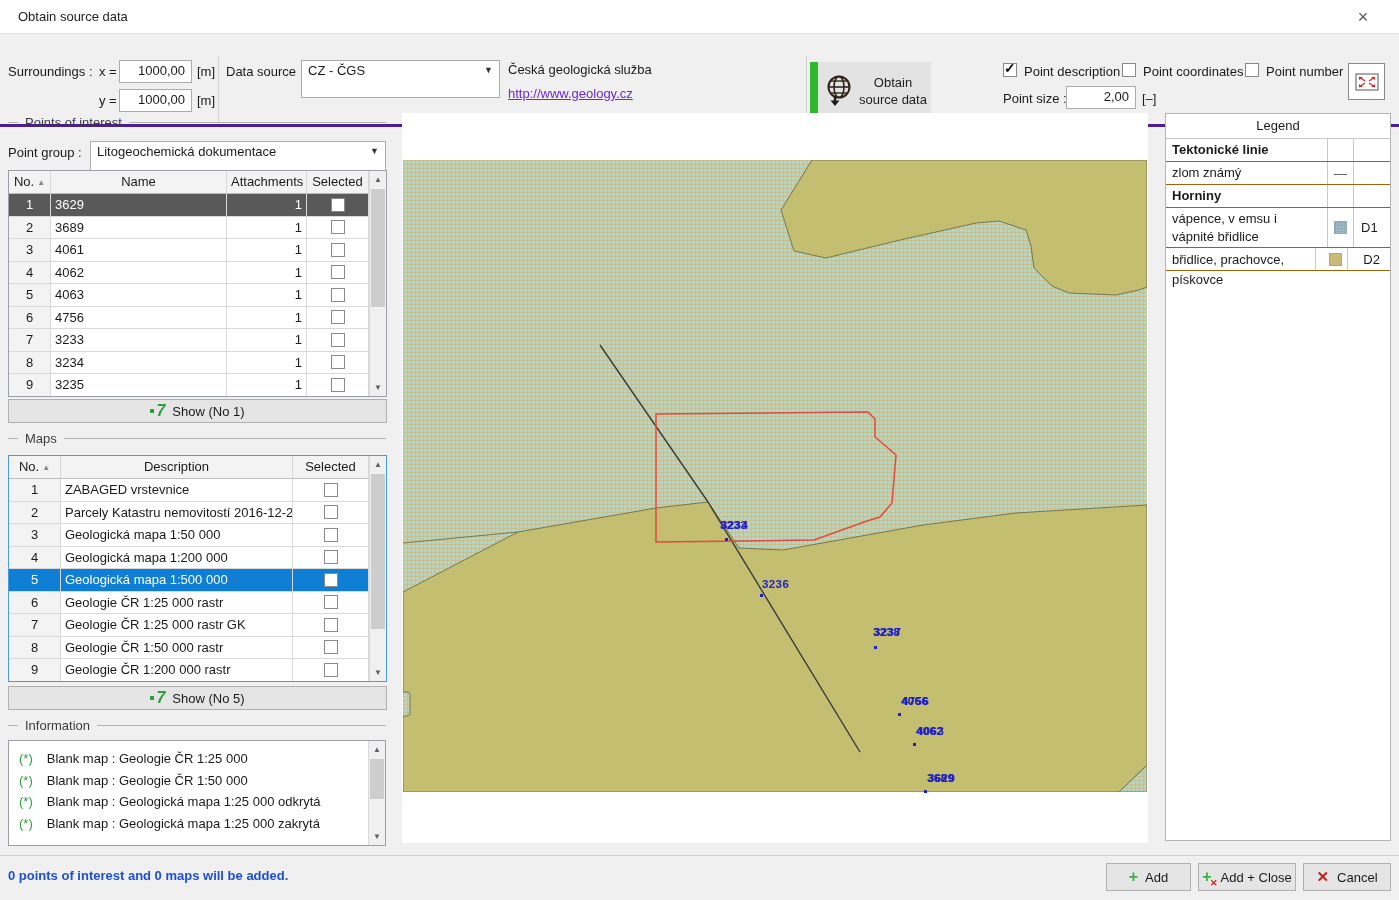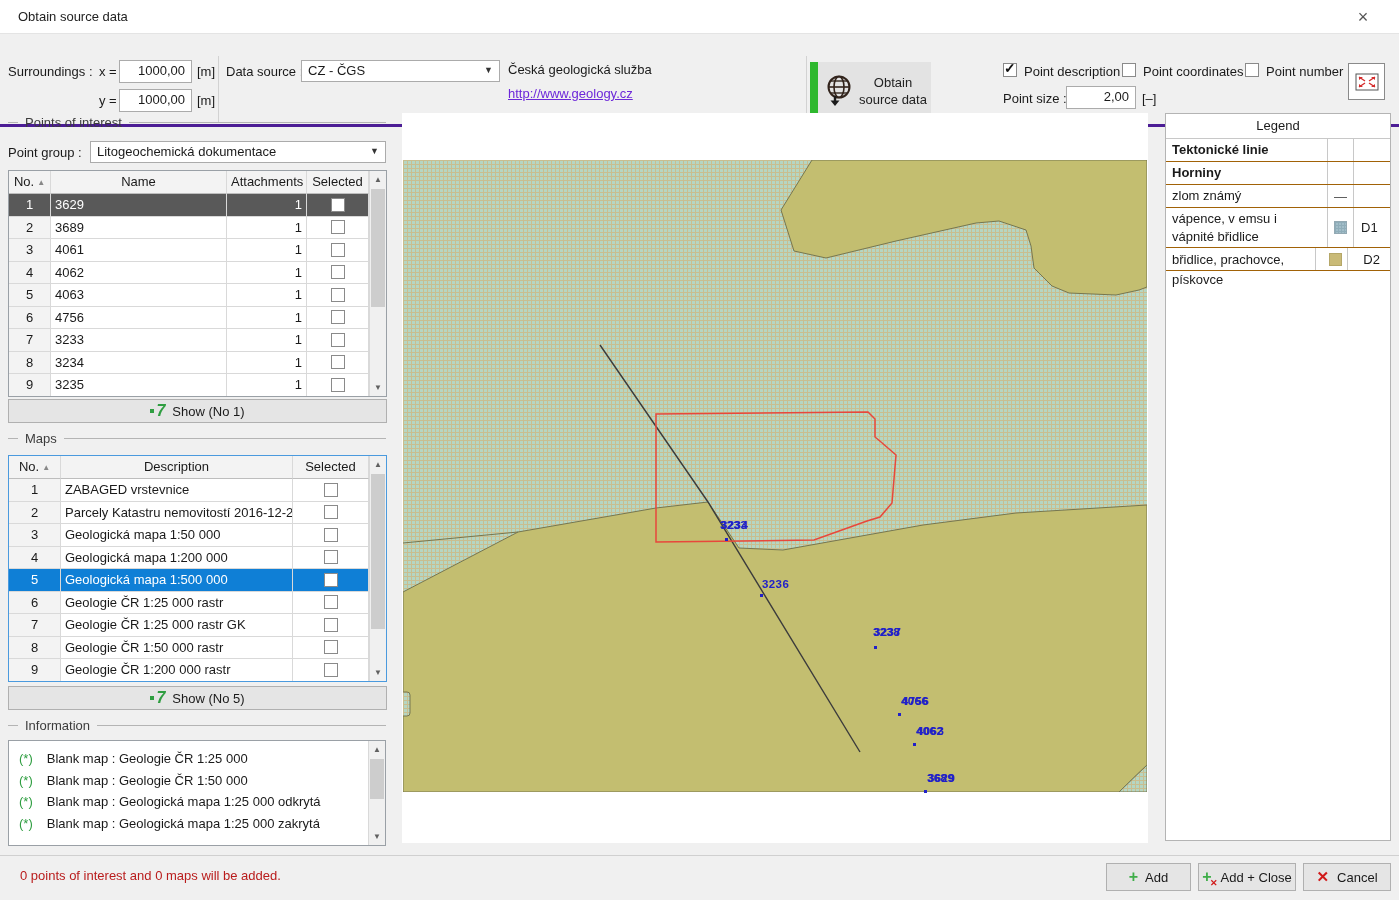--- a/index.html
+++ b/index.html
@@ -9,21 +9,21 @@
   
   #titlebar { position: absolute; left:0; top:0; width:100%; height:34px; background:#ffffff; border-bottom:1px solid #e4e4e4; }
   #titlebar .title { position:absolute; left:18px; top:9px; color:#222; }
   #close-btn { position:absolute; right:24px; top:6px; width:24px; height:22px; text-align:center; font-size:18px; color:#555; cursor:pointer; line-height:22px;}
 
   
   #toolbar { position:absolute; left:0; top:52px; width:100%; height:75px; background:#f0f0f0; border-bottom:3px solid #4c1d95; }
   .lbl { position:absolute; color:#1a1a1a; white-space:nowrap; }
   .input { position:absolute; background:#fff; border:1px solid #ababab; text-align:right; padding:2px 6px 0 4px; height:23px; }
   .vsep { position:absolute; width:1px; background:#d2d2d2; }
-  .select { position:absolute; background:#fff; border:1px solid #ababab; height:22px; padding:2px 20px 0 6px; white-space:nowrap; overflow:hidden;}
+  .select { position:absolute; background:#fff; border:1px solid #ababab; height:38px; padding:2px 20px 0 6px; white-space:nowrap; overflow:hidden;}
   .select .arr { position:absolute; right:6px; top:4px; font-size:9px; color:#333; }
   a.link { color:#6d28d9; }
 
   #obtain-wrap { position:absolute; left:810px; top:10px; width:121px; height:57px; background:#e3e3e3; display:flex; cursor:pointer;}
   #obtain-green { width:8px; background:#2eb82e; }
   #obtain-btn { flex:1; display:flex; align-items:center; padding-left:6px; }
   #obtain-btn .txt { text-align:center; line-height:17px; color:#222; margin-left:5px;}
 
   .cb { display:inline-block; width:14px; height:14px; background:#fff; border:1px solid #8a8a8a; position:relative; vertical-align:-2px; cursor:pointer;}
   .cb .check-glyph { position:absolute; left:0px; top:-4px; font-size:14px; font-weight:bold; color:#111; }
@@ -96,21 +96,21 @@
   .lg-code { width:36px; display:flex; align-items:center; padding-left:7px;}
   .lg-bold { font-weight:bold; }
   .swatch { width:13px; height:13px; }
   .sw-d1 { background:#a2bdc8;
     background-image: linear-gradient(#8fadb9 1px, transparent 1px), linear-gradient(90deg,#8fadb9 1px, transparent 1px);
     background-size:3px 3px; border:1px solid #93a9b3;}
   .sw-d2 { background:#c9ba77; border:1px solid #b5a768;}
 
   
   #footer-line { position:absolute; left:0; top:855px; width:100%; height:1px; background:#d0d0d0; }
-  #status-text { position:absolute; left:20px; top:868px; color:#b91c1c; }
+  #status-text { position:absolute; left:8px; top:868px; color:#1d4ed8;font-weight:bold; }
 </style>
 </head>
 <body>
 
 <div id="dialog">
 
   <div id="titlebar">
     <span class="title">Obtain source data</span>
     <span id="close-btn">×</span>
   </div>
@@ -435,28 +435,28 @@
   </div>
 
   <div id="legend">
     <div class="lg-title">Legend</div>
     <div class="lg-row" style="height:23px;">
       <div class="lg-label lg-bold">Tektonické linie</div>
         <div class="lg-sym"></div>
         <div class="lg-code"></div>
     </div>
     <div class="lg-row" style="height:23px;">
+      <div class="lg-label">zlom známý</div>
+      <div class="lg-sym">—</div>
+      <div class="lg-code"></div>
+    </div>
+    <div class="lg-row" style="height:23px;">
       <div class="lg-label lg-bold">Horniny</div>
         <div class="lg-sym"></div>
         <div class="lg-code"></div>
-    </div>
-    <div class="lg-row" style="height:23px;">
-      <div class="lg-label">zlom známý</div>
-      <div class="lg-sym">—</div>
-      <div class="lg-code"></div>
     </div>
     <div class="lg-row" style="height:40px;">
       <div class="lg-label" style="display:flex; align-items:center;">
           <span>vápence, v emsu i vápnité břidlice</span>
         </div>
       <div class="lg-sym">
           <span class="swatch sw-d1"></span>
         </div>
       <div class="lg-code">D1</div>
     </div>

